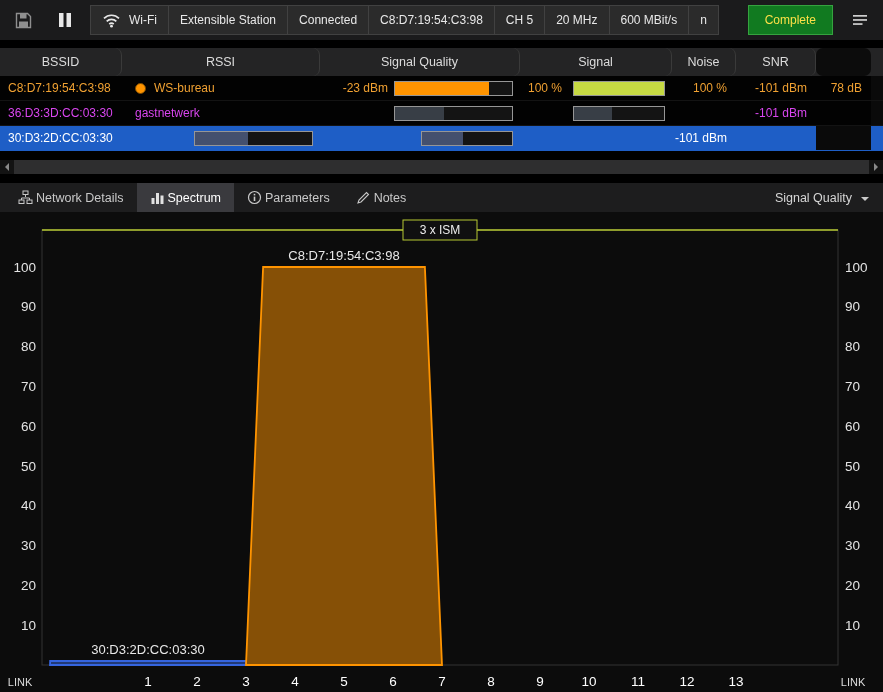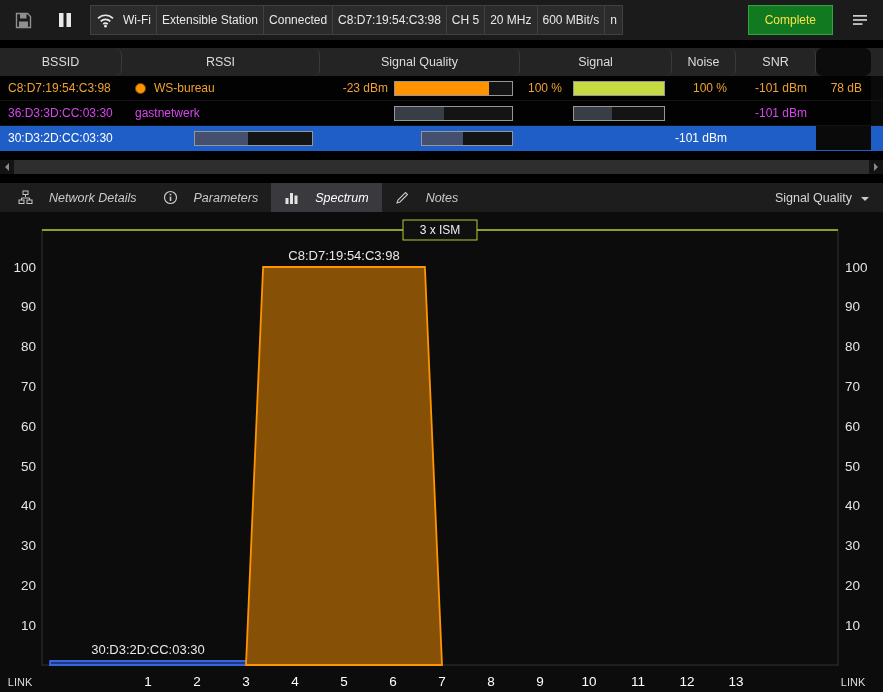--- a/index.html
+++ b/index.html
@@ -5,21 +5,21 @@
   * { margin:0; padding:0; box-sizing:border-box; }
   html,body { width:883px; height:692px; }
   body { background:#000; font-family:"Liberation Sans",sans-serif; overflow:hidden; }
   .app { width:883px; height:692px; display:flex; flex-direction:column; background:#000; }
 
   
   .toolbar { height:40px; background:#1b1b1c; display:flex; align-items:center; padding:0 9px; flex:none; }
   .tool-btn { width:28px; height:28px; display:flex; align-items:center; justify-content:center; background:transparent; border:0; cursor:pointer; flex:none; }
   .pause-btn { margin-left:14px; }
   .tb-group { display:flex; margin-left:12px; height:30px; }
-  .tb-seg { display:flex; align-items:center; gap:8px; background:#2b2b2b; border:1px solid #414141; margin-left:-1px; padding:0 5px; font-size:12px; color:#e8e8e8; white-space:nowrap; }
+  .tb-seg { display:flex; align-items:center; gap:8px; background:#2b2b2b; border:1px solid #414141; margin-left:-1px; padding:0 11px; font-size:12px; color:#e8e8e8; white-space:nowrap; }
   .tb-seg.wifi { cursor:pointer; }
   .btn-complete { margin-left:auto; height:30px; padding:0 16px; background:#117a20; border:1px solid #35a33f; color:#fde047; font-size:12px; font-family:inherit; cursor:pointer; flex:none; }
   .menu-btn { margin-left:13px; }
 
   .sp8 { height:8px; flex:none; background:#000; }
   .sp9 { height:9px; flex:none; background:#000; }
 
   
   .grid { display:grid; grid-template-columns:122px 198px 200px 152px 64px 80px 55px 12px; }
   .thead { height:28px; background:#242425; flex:none; }
@@ -44,21 +44,21 @@
 
   
   .hscroll { height:14px; display:flex; flex:none; background:#131313; }
   .hs-btn { width:14px; height:14px; display:flex; align-items:center; justify-content:center; background:#131313; border:0; cursor:pointer; padding:0; flex:none; }
   .tri-left { width:0; height:0; border:4px solid transparent; border-right-color:#8a8a8a; border-left:0; }
   .tri-right { width:0; height:0; border:4px solid transparent; border-left-color:#8a8a8a; border-right:0; }
   .hs-thumb { flex:1; background:#2e2e2f; cursor:pointer; }
 
   
   .tabbar { height:29px; background:#1d1d1e; display:flex; align-items:stretch; padding-left:5px; flex:none; }
-  .tab { display:flex; align-items:center; gap:16px; padding:0 13px; font-size:12.5px; color:#c9c9c9; cursor:pointer;font-style:italic; }
+  .tab { display:flex; align-items:center; gap:3px; padding:0 13px; font-size:12.5px; color:#c9c9c9; cursor:pointer; }
   .tab.active { background:#3a3a3e; color:#fff; }
   .tab-icon { display:flex; width:15px; height:15px; align-items:center; }
   .metric-dd { margin-left:auto; display:flex; align-items:center; gap:9px; padding:0 14px; font-size:12.5px; color:#d6d6d6; cursor:pointer; }
   .dd-caret { width:0; height:0; border:4px solid transparent; border-top-color:#c9c9c9; border-bottom:0; margin-top:2px; }
 
   
   .chart { flex:1; position:relative; background:#0c0c0c; }
   .chart svg { position:absolute; inset:0; font-family:"Liberation Sans",sans-serif; }
 </style>
 </head>
@@ -219,39 +219,39 @@
           <div class="tab-icon">
             <svg width="15" height="15" viewBox="0 0 15 15">
               <rect x="5" y="1" width="5" height="3.5" fill="none" stroke="#c8c8c8"></rect>
               <rect x="1" y="10" width="5" height="3.5" fill="none" stroke="#c8c8c8"></rect>
               <rect x="9" y="10" width="5" height="3.5" fill="none" stroke="#c8c8c8"></rect>
               <path d="M7.5 4.5 v2.5 M3.5 10 v-2 h8 v2" fill="none" stroke="#c8c8c8"></path>
             </svg>
           </div>
           <div class="">Network Details</div>
         </div>
+        <div class="tab active">
+          <div class="tab-icon">
+            <svg width="15" height="15" viewBox="0 0 15 15">
+              <rect x="1.5" y="8" width="3" height="6" fill="#e2e2e2"></rect>
+              <rect x="6" y="3" width="3" height="11" fill="#e2e2e2"></rect>
+              <rect x="10.5" y="5.5" width="3" height="8.5" fill="#e2e2e2"></rect>
+            </svg>
+          </div>
+          <div class="">Spectrum</div>
+        </div>
         <div class="tab">
           <div class="tab-icon">
             <svg width="15" height="15" viewBox="0 0 15 15">
               <circle cx="7.5" cy="7.5" r="6" fill="none" stroke="#c8c8c8" stroke-width="1.2"></circle>
               <rect x="6.7" y="3.8" width="1.6" height="1.6" fill="#c8c8c8"></rect>
               <rect x="6.7" y="6.6" width="1.6" height="4.4" fill="#c8c8c8"></rect>
             </svg>
           </div>
           <div class="">Parameters</div>
-        </div>
-        <div class="tab active">
-          <div class="tab-icon">
-            <svg width="15" height="15" viewBox="0 0 15 15">
-              <rect x="1.5" y="8" width="3" height="6" fill="#e2e2e2"></rect>
-              <rect x="6" y="3" width="3" height="11" fill="#e2e2e2"></rect>
-              <rect x="10.5" y="5.5" width="3" height="8.5" fill="#e2e2e2"></rect>
-            </svg>
-          </div>
-          <div class="">Spectrum</div>
         </div>
         <div class="tab">
           <div class="tab-icon">
             <svg width="15" height="15" viewBox="0 0 15 15">
               <path d="M2 13 L3 10 L10.5 2.5 L12.5 4.5 L5 12 Z" fill="none" stroke="#c8c8c8" stroke-width="1.1"></path>
             </svg>
           </div>
           <div class="">Notes</div>
         </div>
       </div>

